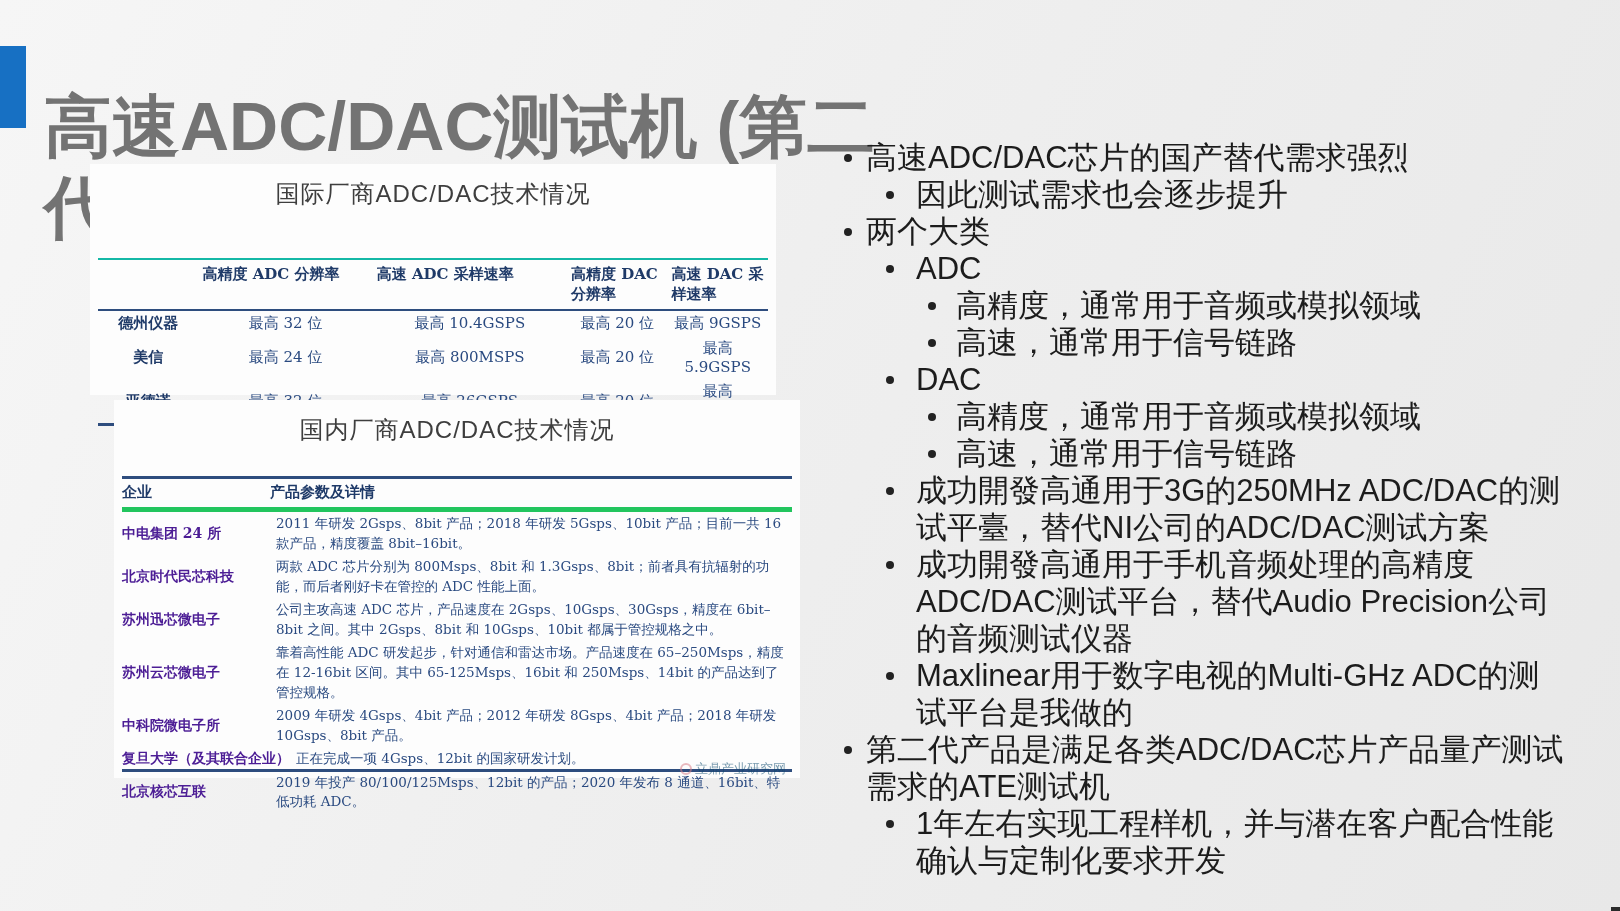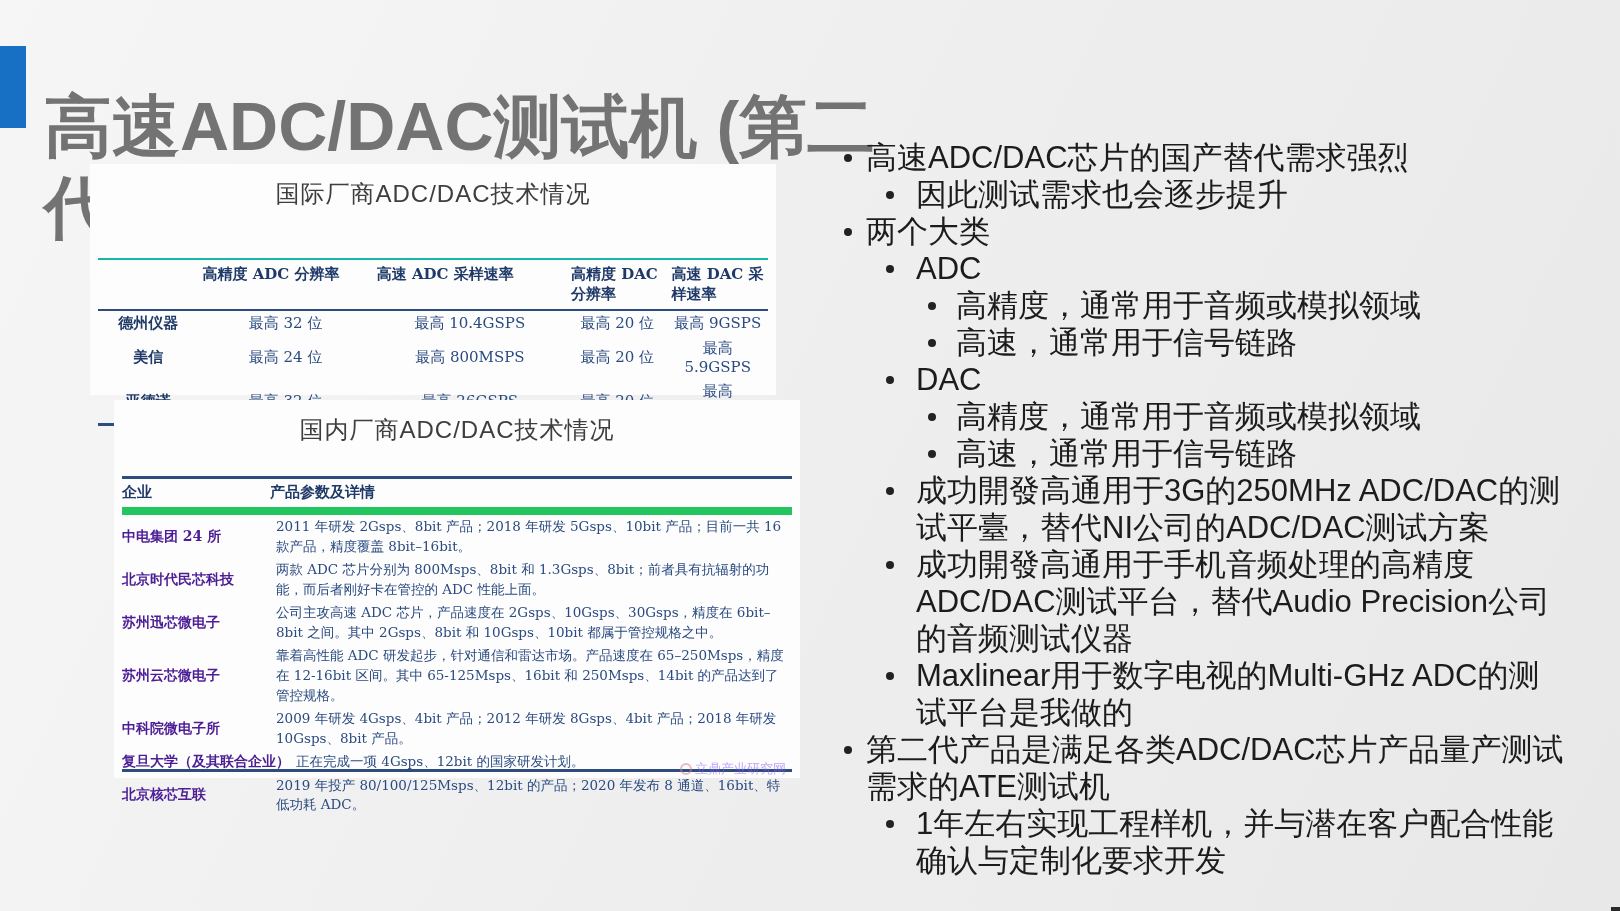--- a/index.html
+++ b/index.html
@@ -41,30 +41,30 @@
   .t1 td{font-size:15px;padding:3px 4px;line-height:1.25;text-align:center;}
   .t1 td.vendor{font-weight:bold;color:#1f3a68;}
   .c0{width:15%;} .c1{width:26%;} .c2{width:29%;} .c3{width:15%;} .c4{width:15%;}
 
   
   .t2{
     position:absolute;left:8px;right:8px;top:76px;bottom:6px;
     border-top:3px solid #2e4d7e;border-bottom:3px solid #2e4d7e;
     font-family:"DejaVu Serif", serif;
   }
-  .t2-header{display:flex;border-bottom:8px solid #22c55e;padding:4px 0 5px 0;
+  .t2-header{display:flex;border-bottom:5px solid #22c55e;padding:4px 0 5px 0;
     font-weight:bold;color:#1f3a68;font-size:15px;}
   .t2-header .h-company{min-width:148px;}
   .t2-row{display:flex;align-items:center;padding:1px 0;}
   .t2 .company{min-width:148px;padding-right:6px;font-weight:bold;color:#4c1d95;
     font-size:14px;white-space:nowrap;}
   .t2 .detail{flex:1;font-size:13.5px;line-height:1.45;color:#2a4a80;padding:1px 0;}
 
   .watermark{
-    position:absolute;right:14px;bottom:0px;font-size:13px;color:#8b5cf6;opacity:0.55;
+    position:absolute;right:14px;bottom:0px;font-size:13px;color:#0c4a6e;opacity:0.55;
     display:flex;align-items:center;gap:3px;
   }
   .wm-logo{width:12px;height:12px;border:2px solid #d9828c;border-radius:50%;
     display:inline-block;box-sizing:border-box;}
 
   
   .bullets{
     position:absolute;left:820px;top:139px;width:748px;
     color:#1c1c1c;font-size:31px;line-height:37px;
     font-family:"Liberation Sans", sans-serif;

